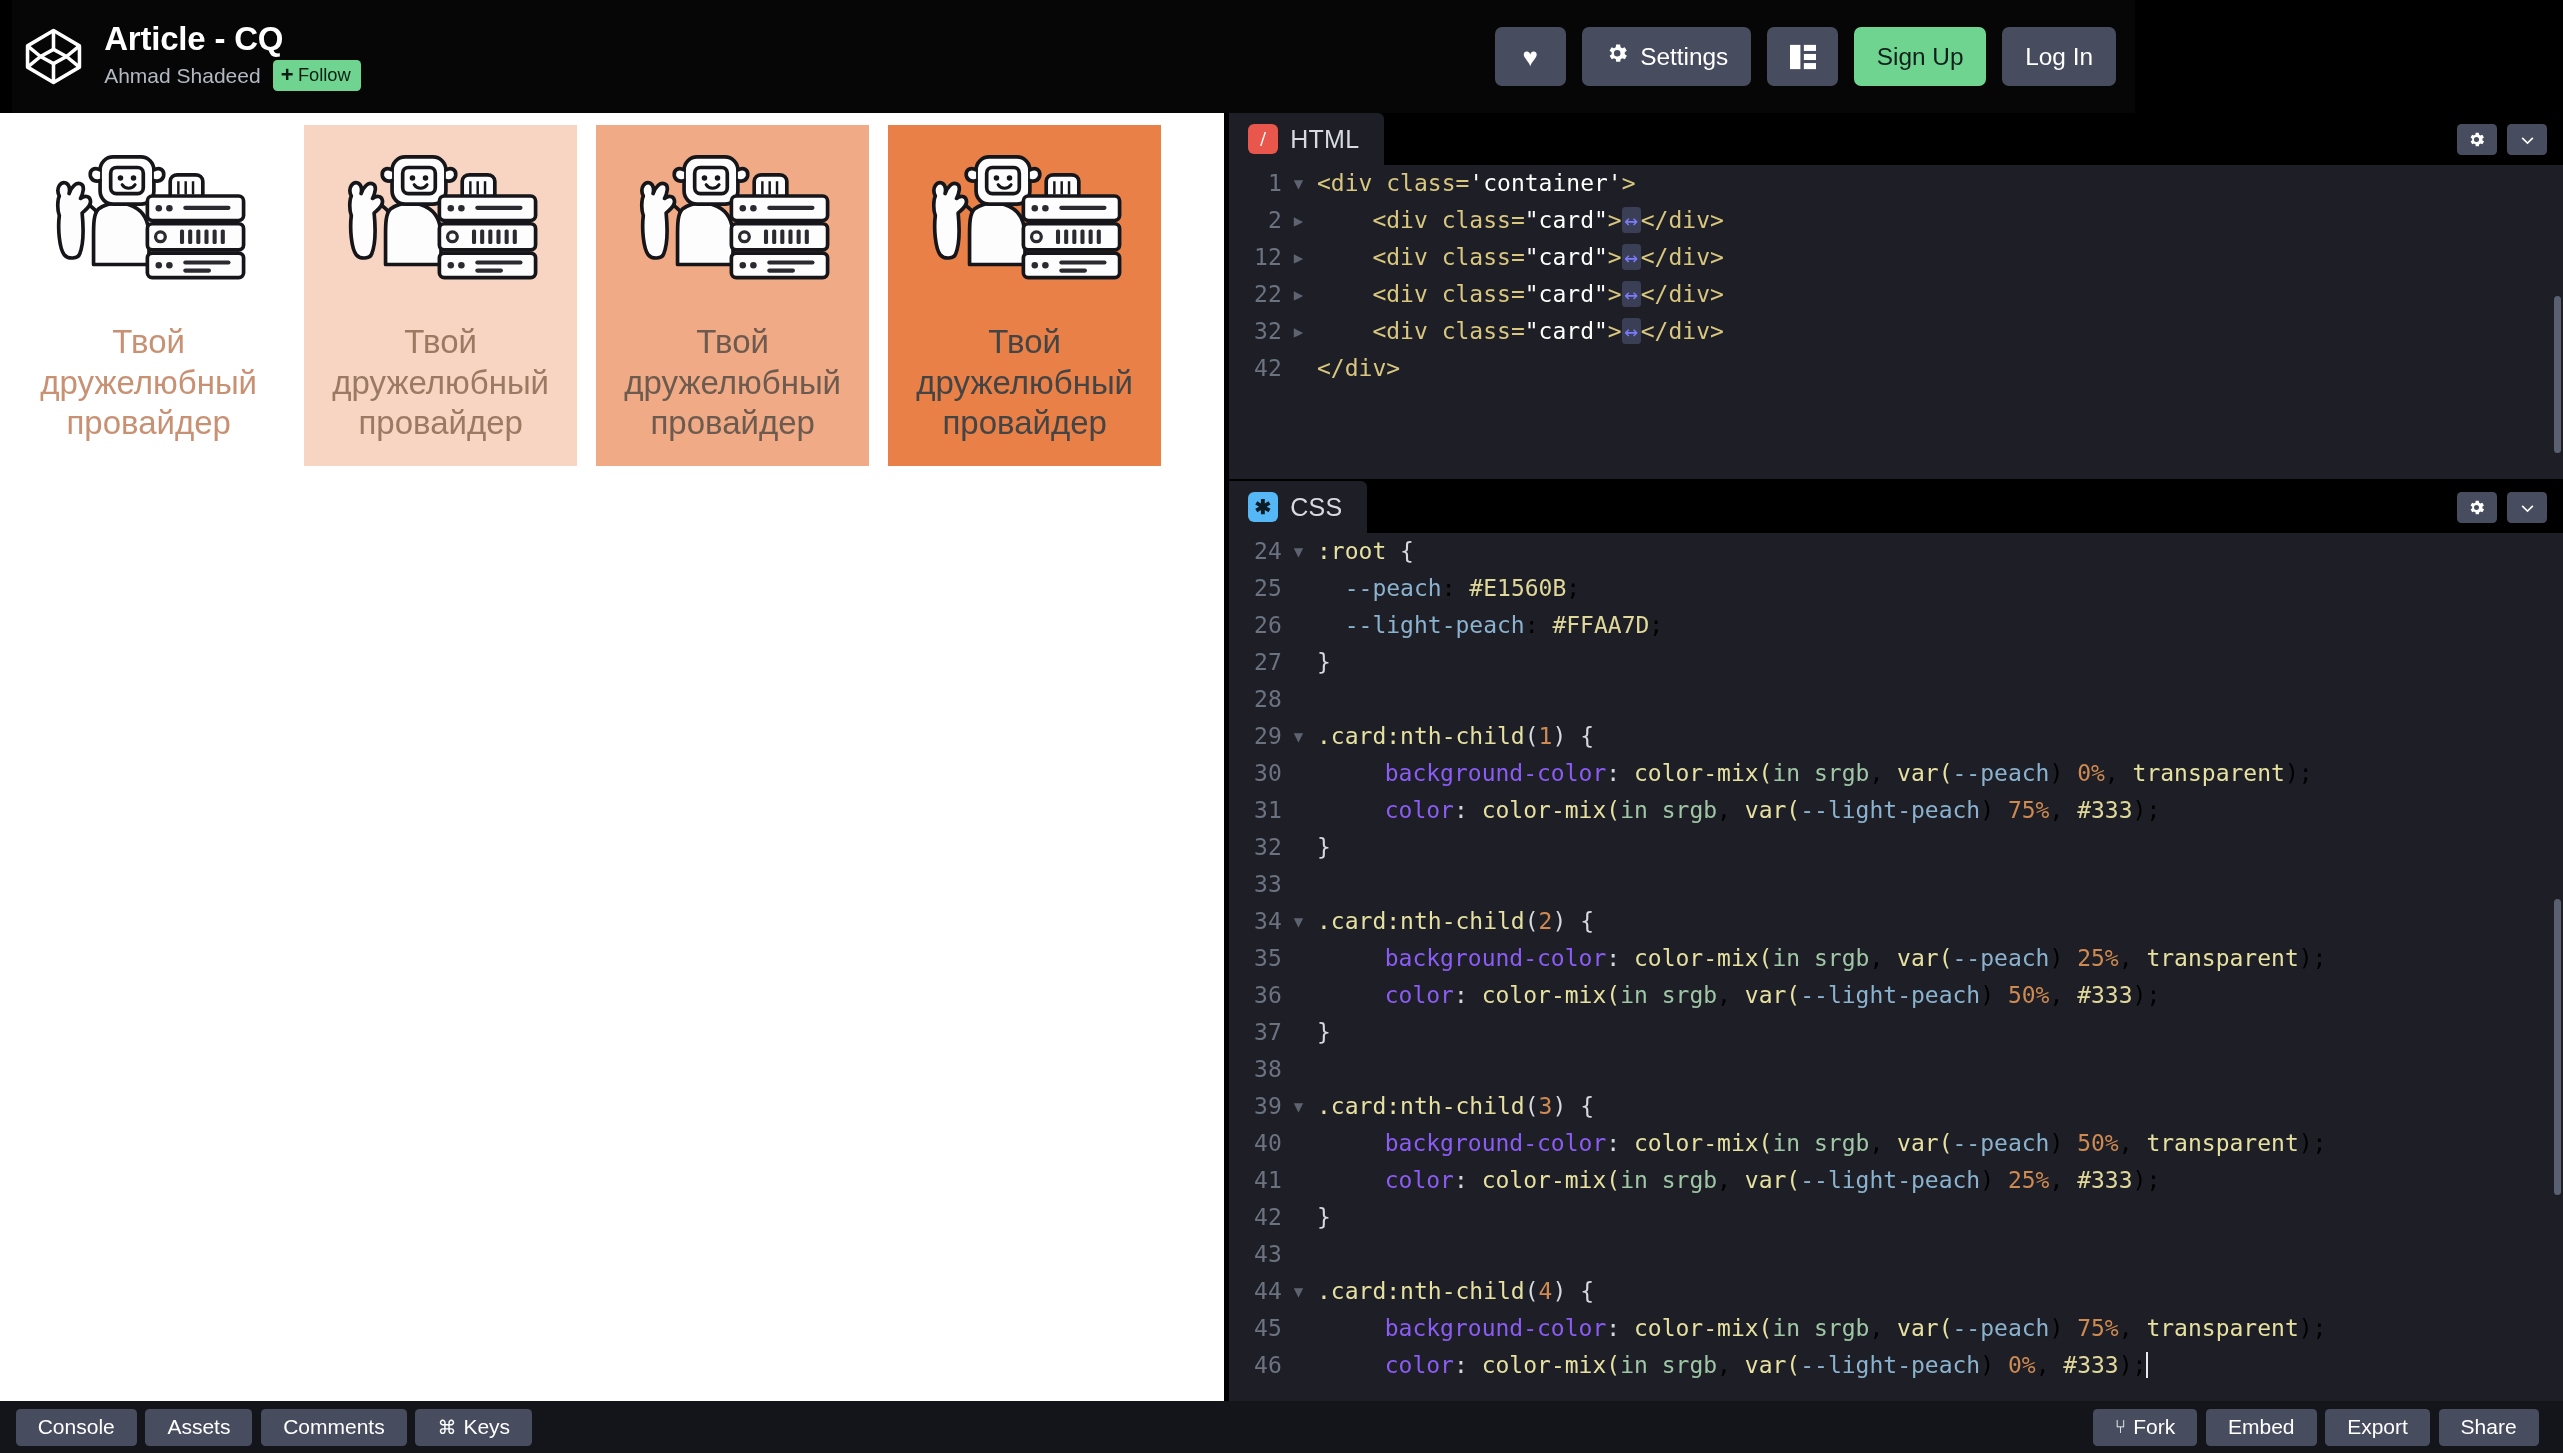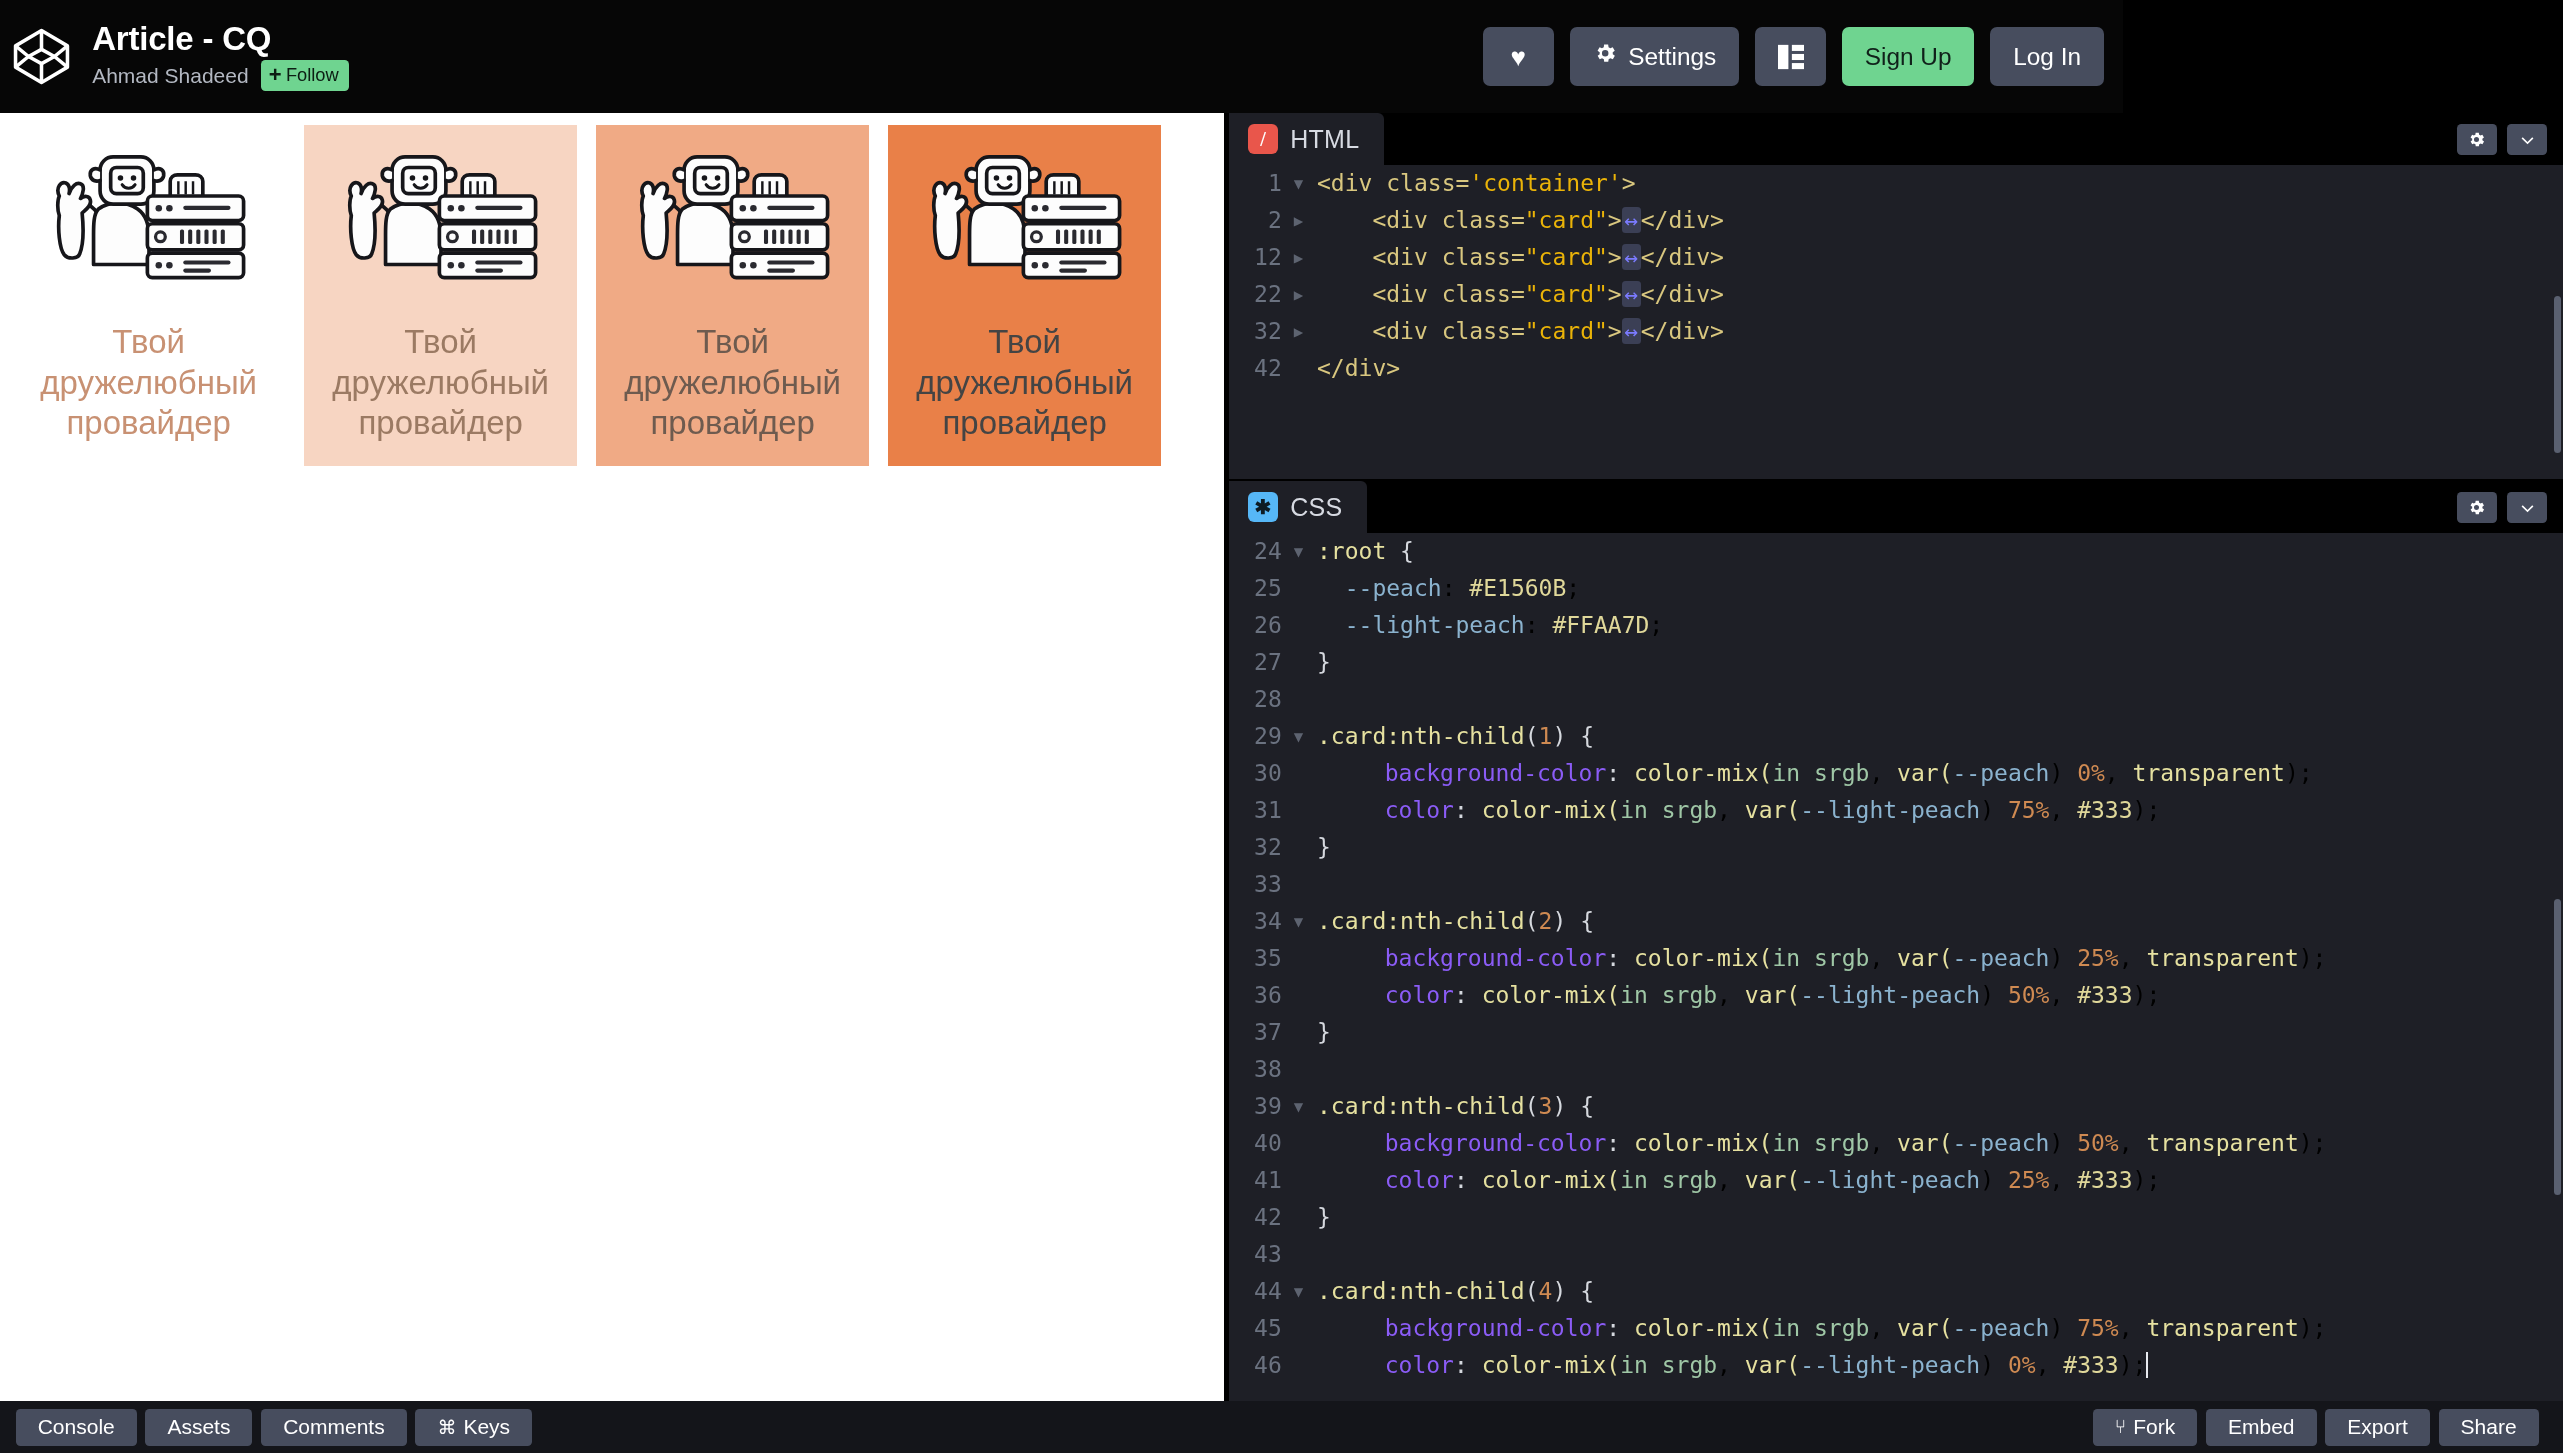--- a/index.html
+++ b/index.html
@@ -5,21 +5,21 @@
   * { box-sizing: border-box; margin: 0; padding: 0; }
   html, body {
     width: 2563px; height: 1453px;
     background: #000;
     font-family: "Liberation Sans", sans-serif;
     overflow: hidden;
   }
 
   
   .topbar {
-    position: absolute; top: 0; left: 0;
+    position: absolute; top: 0; left: 12px;
     width: 2123px; height: 113px;
     background: #060606;
     display: flex; align-items: center;
   }
   .brand { display: flex; align-items: center; gap: 21px; padding-left: 12.2px; }
   .logo-mark { width: 59px; height: 59px; flex: 0 0 59px; }
   .brand-text { display: flex; flex-direction: column; gap: 3.5px; }
   .pen-title {
     font-size: 33px; font-weight: 700; color: #ffffff;
     letter-spacing: -0.2px; line-height: 1.05;
@@ -142,21 +142,21 @@
   }
   .src { padding-left: 7px; }
 
   .html-code { height: 314px; }
   .css-code  { height: 1068px; }
 
   
   .t-tag   { color: #d9c77f; }
   .t-attr  { color: #d9c77f; }
   .t-punct { color: #d9c77f; }
-  .t-str   { color: #eab308; }
+  .t-str   { color: #ffffff; }
   .t-sel   { color: #e6e1a0; }
   .t-pseudo{ color: #e6e1a0; }
   .t-prop  { color: #8b5cf6; margin-left: 40px; }
   .t-var   { color: #8bb3cf; }
   .t-fn    { color: #e6e1a0; }
   .t-num   { color: #cf8a52; }
   .t-hex   { color: #e0d89a; }
   .t-kw    { color: #9fc7a6; }
   .t-plain { color: #d5d8de; }
   .ellipsis-chip {

